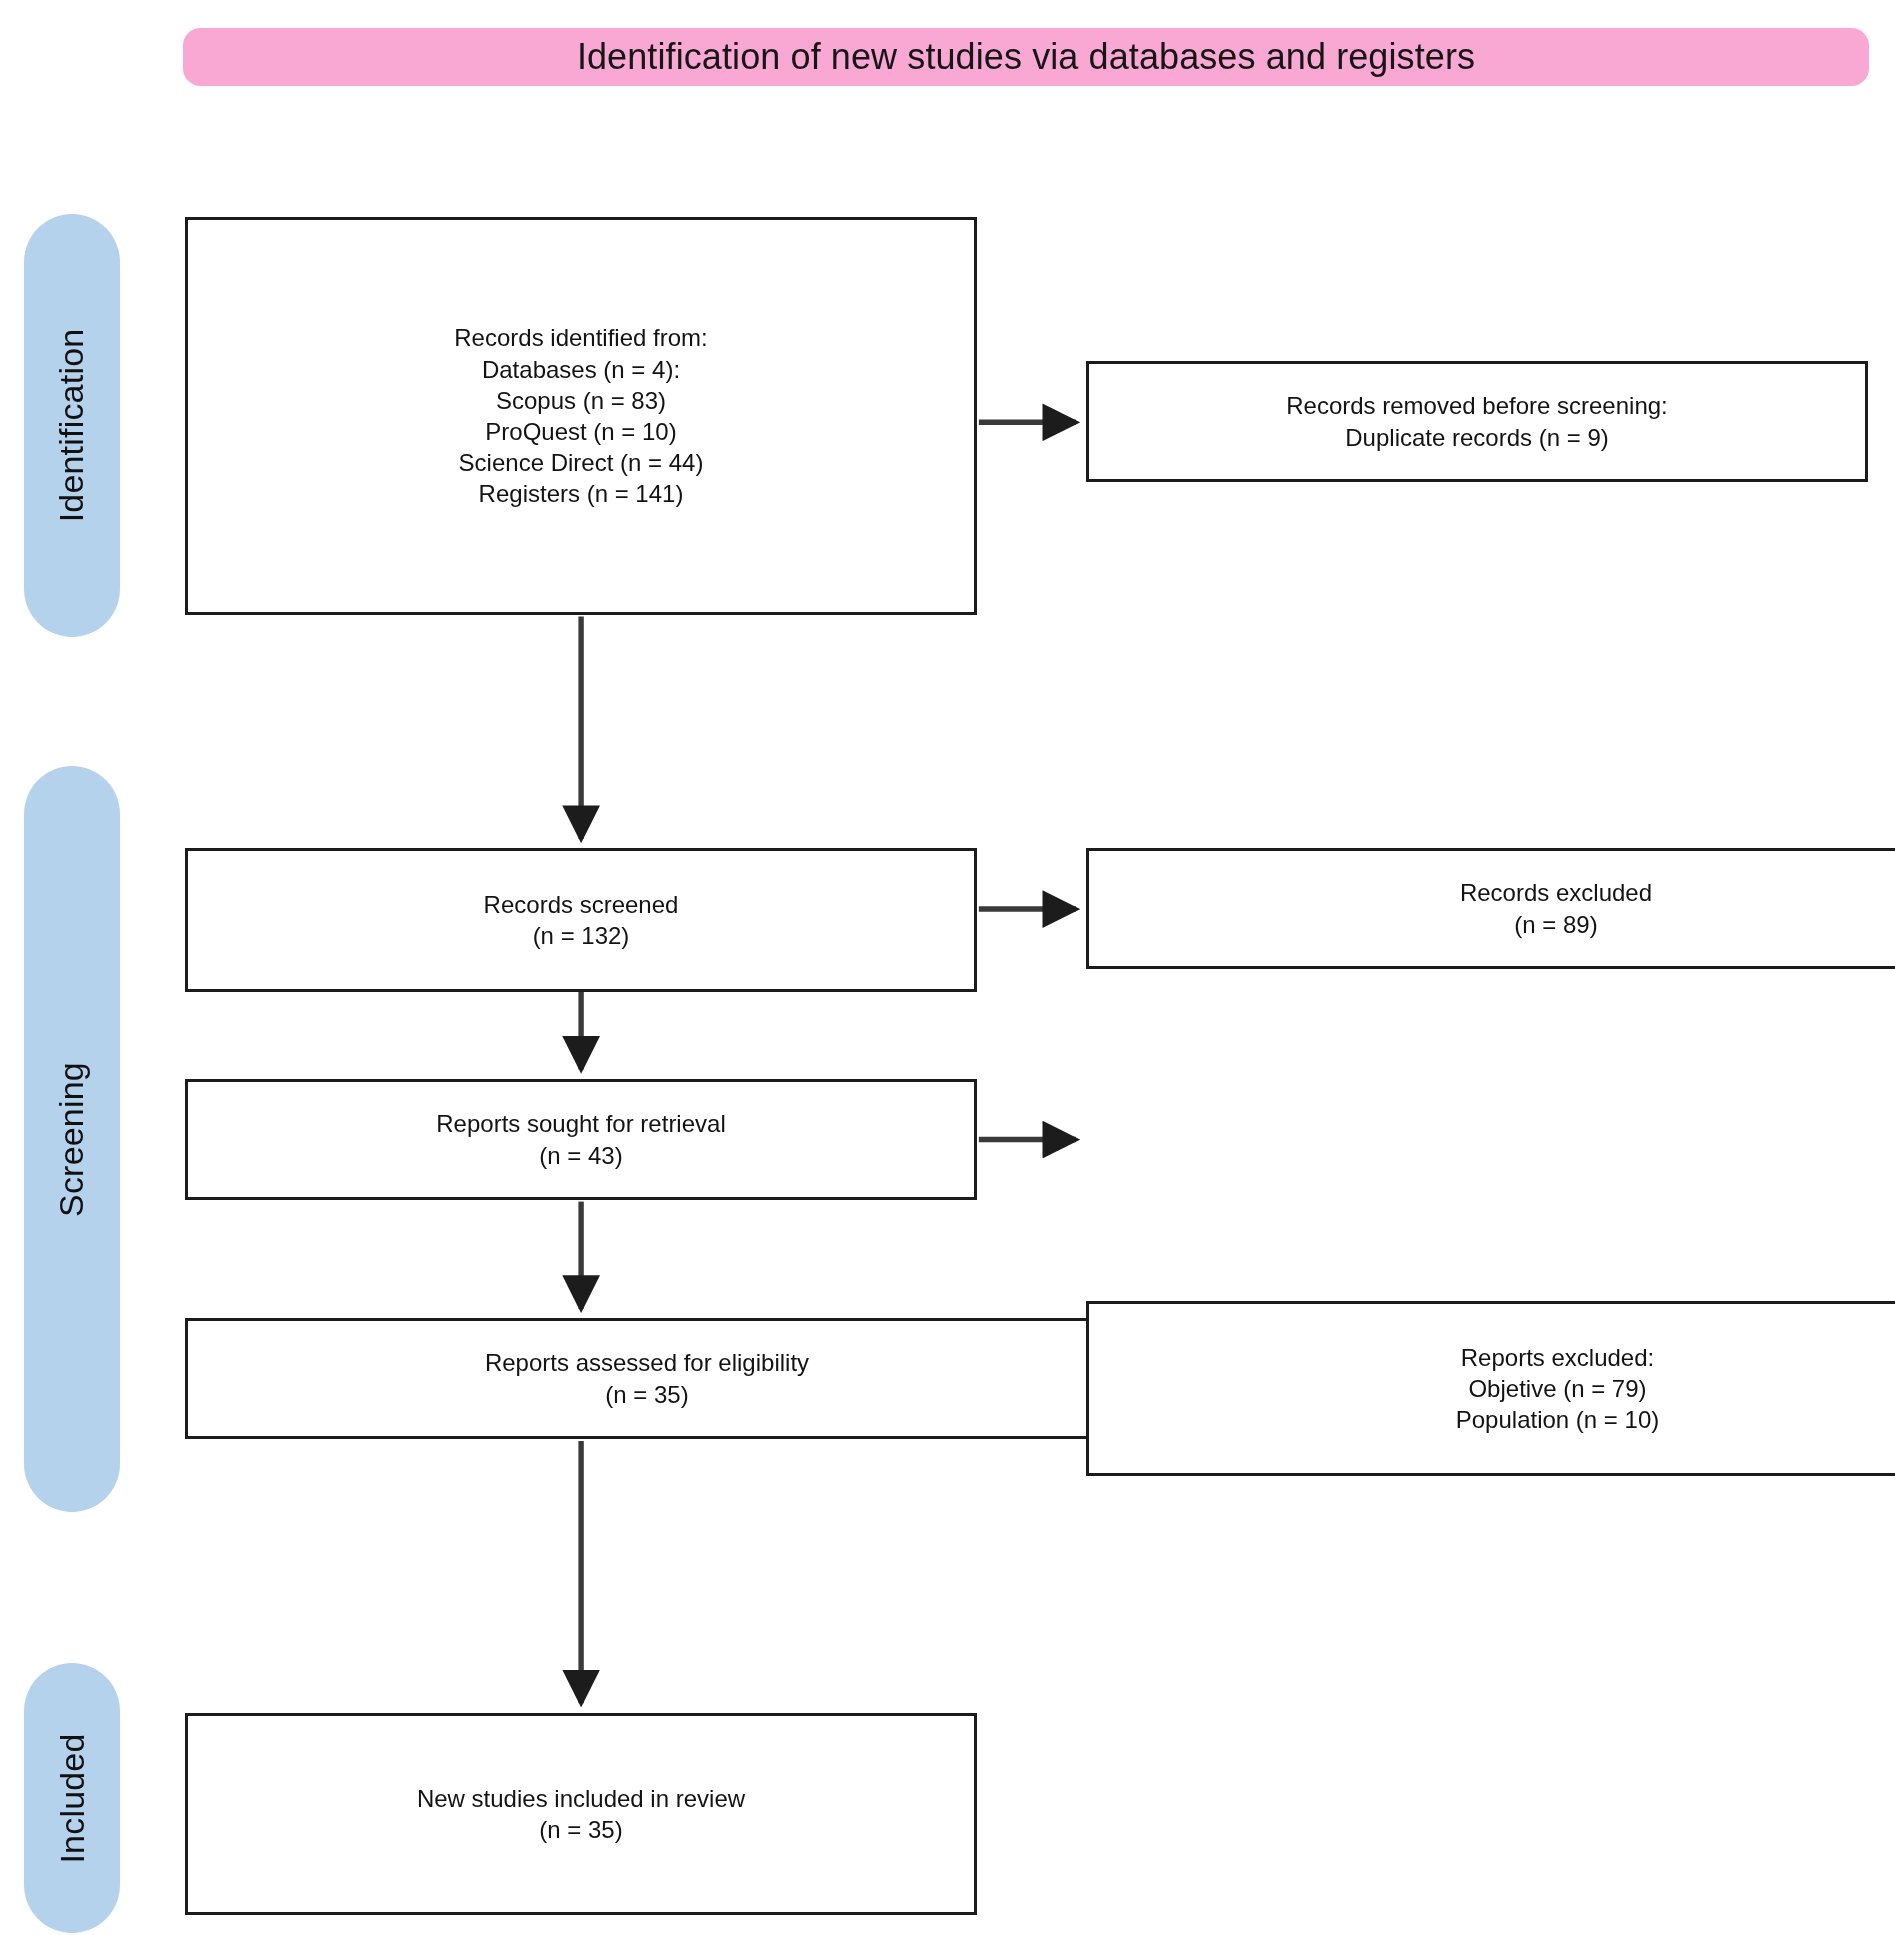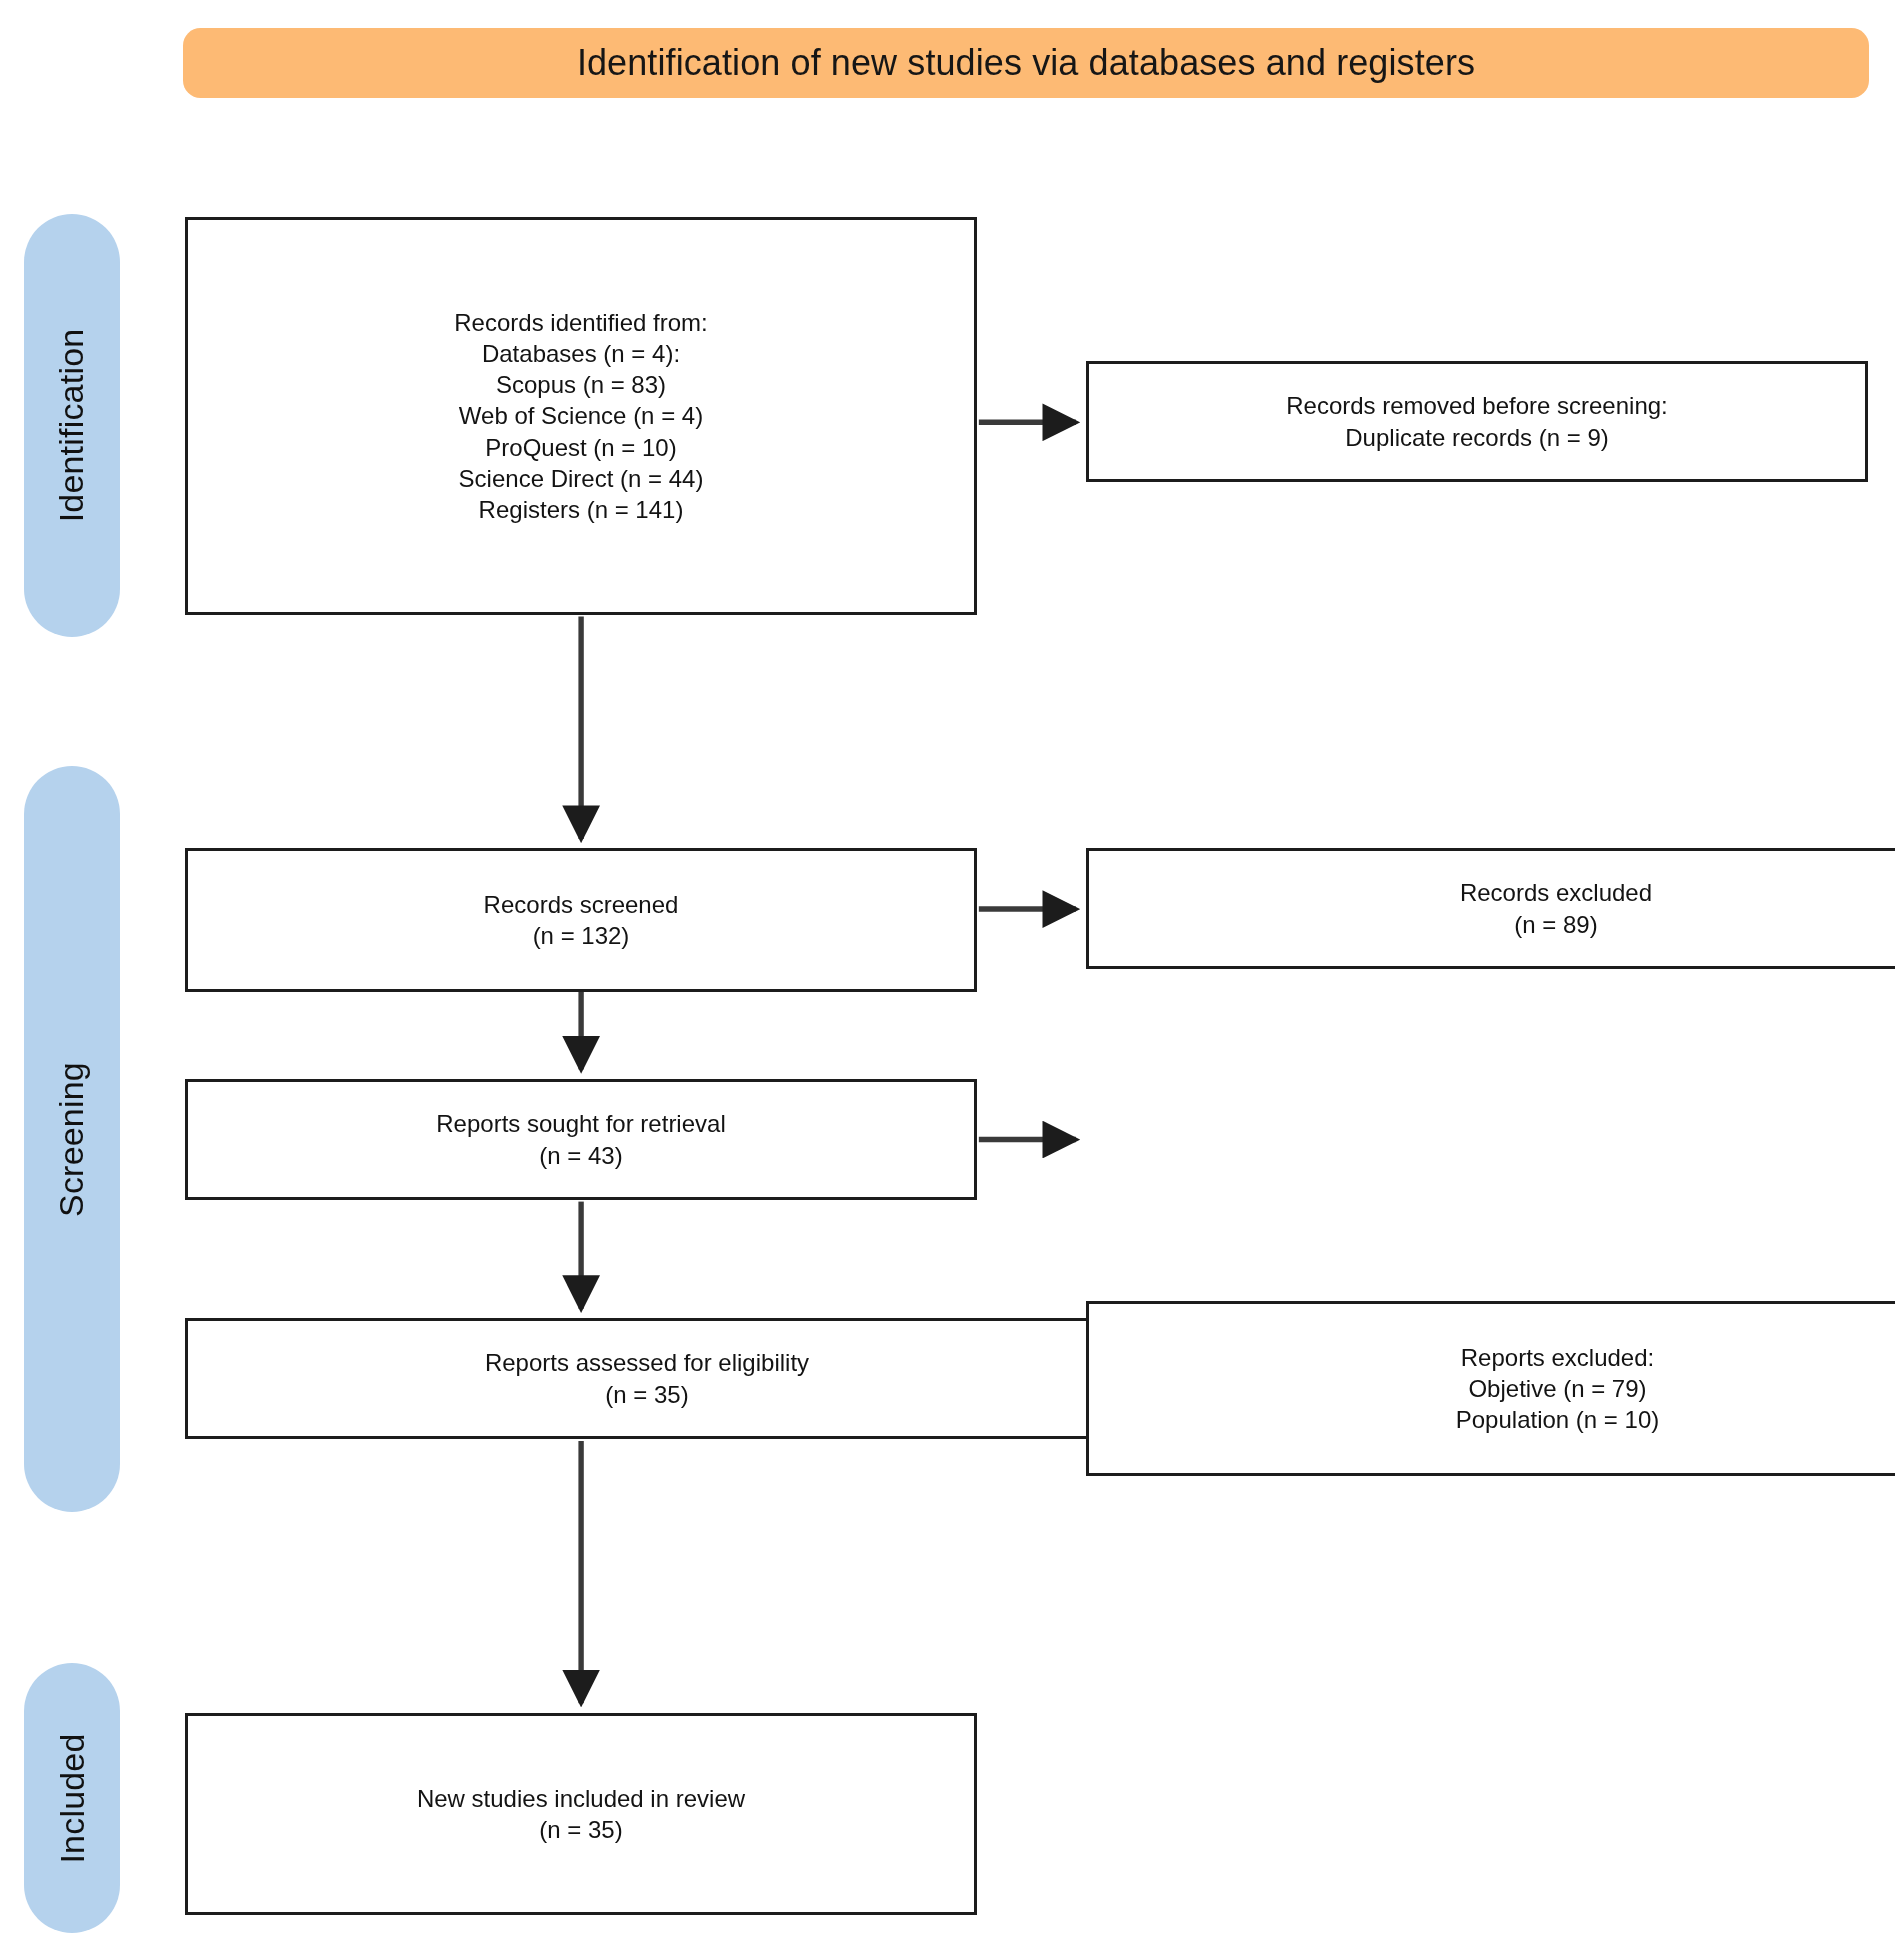--- a/index.html
+++ b/index.html
@@ -19,22 +19,22 @@
     background: #ffffff;
     overflow: hidden;
   }
 
   
   .banner {
     position: absolute;
     left: 183px;
     top: 28px;
     width: 1686px;
-    height: 70px;
-    background: #fdba74;
+    height: 58px;
+    background: #f9a8d4;
     border-radius: 17.5px;
     display: flex;
     align-items: center;
     justify-content: center;
   }
   .banner-text {
     font-size: 36px;
     font-weight: 400;
     color: #161616;
     letter-spacing: 0.1px;
@@ -146,21 +146,20 @@
 
     <line x1="1452" y1="2045" x2="1596" y2="2045" stroke="#3a3a3a" stroke-width="8" marker-end="url(#arrowhead)"></line>
 
     <line x1="862" y1="2137" x2="862" y2="2526" stroke="#3a3a3a" stroke-width="8" marker-end="url(#arrowhead)"></line>
   </svg>
 
   <div class="box" id="box-identified">
     <div class="line">Records identified from:</div>
     <div class="line">Databases (n = 4):</div>
     <div class="line">Scopus (n =  83)</div>
-    <div class="line">Web of Science (n =  4)</div>
     <div class="line">ProQuest (n =  10)</div>
     <div class="line">Science Direct (n =  44)</div>
     <div class="line">Registers (n = 141)</div>
   </div>
 
   <div class="box" id="box-screened">
     <div class="line">Records screened</div>
     <div class="line">(n = 132)</div>
   </div>
 

